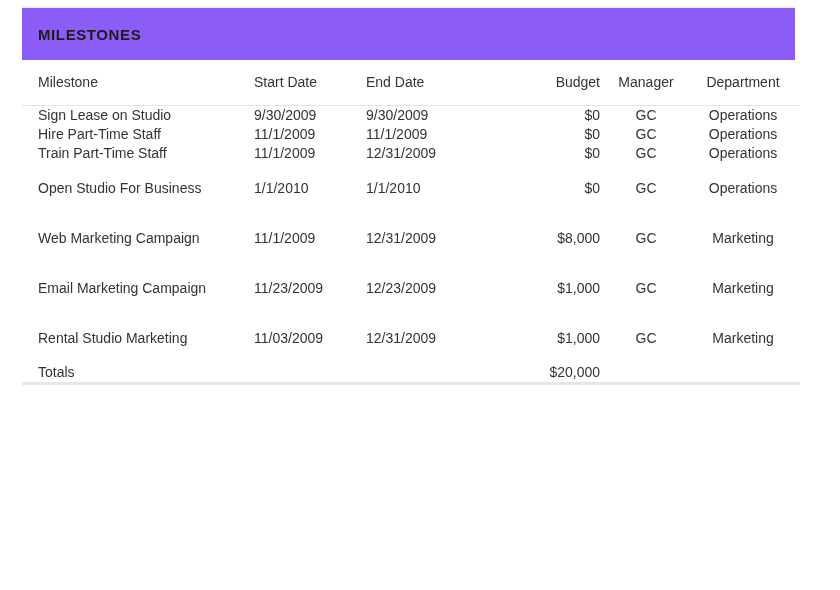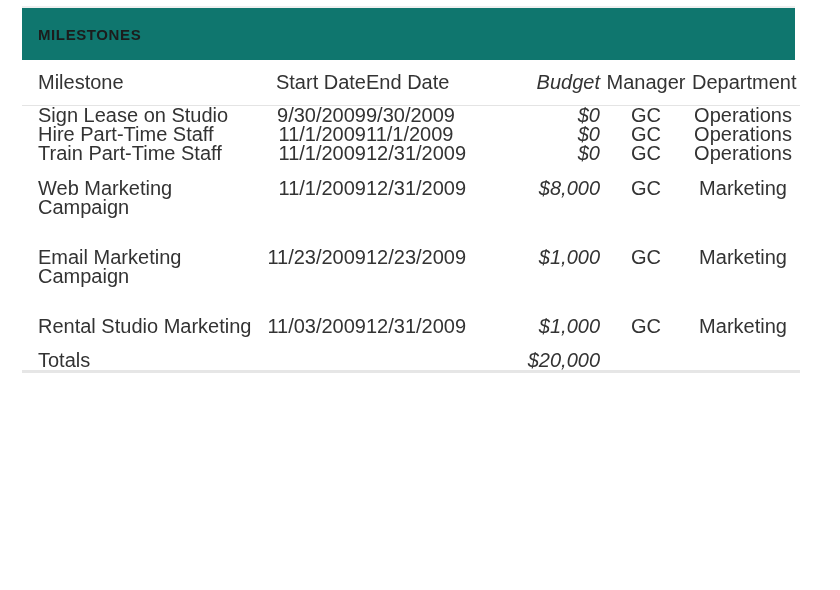--- a/index.html
+++ b/index.html
@@ -36,21 +36,21 @@
 
   .panel {
     position: absolute;
     left: 22px;
     top: 8px;
     width: 773px;
   }
 
   
   .section-header {
-    background: #0f766e;
+    background: #8b5cf6;
     height: 52px;
     box-sizing: border-box;
     padding: 0 0 0 16px;
     display: flex;
     align-items: center;
   }
   .section-title {
     font-size: 15px;
     font-weight: bold;
     letter-spacing: 0.6px;
@@ -61,44 +61,44 @@
   
   table.milestones {
     width: 778px;
     border-collapse: collapse;
     table-layout: fixed;
     margin-top: 0;
   }
 
   table.milestones th,
   table.milestones td {
-    font-size: 20px;
+    font-size: 14px;
     font-weight: normal;
     color: #333333;
     vertical-align: top;
     padding: 0;
     border: 0;
   }
 
   
   thead th {
     height: 45px;
     line-height: 45px;
     color: #3a3a3a;
     white-space: nowrap;
   }
   thead tr {
     border-bottom: 1px solid #e4e4e4;
   }
 
   
   .col-name   { width: 232px; text-align: left;  padding-left: 16px !important; box-sizing: border-box; }
-  .col-start  { width: 112px; text-align: right; }
+  .col-start  { width: 112px; text-align: left; }
   .col-end    { width: 108px; text-align: left; }
-  .col-budget { width: 126px; text-align: right; font-style: italic; }
+  .col-budget { width: 126px; text-align: right; }
   .col-mgr    { width: 92px;  text-align: center; }
   .col-dept   { width: 108px; text-align: center; padding-right: 6px !important; box-sizing: border-box; }
 
   
   tbody td {
     padding-top: 16px;
     padding-bottom: 16px;
     line-height: 19px;
   }
   tbody td.col-name {
@@ -167,20 +167,28 @@
         </tr>
         <tr>
           <td class="col-name">Train Part-Time Staff</td>
           <td class="col-start nowrap">11/1/2009</td>
           <td class="col-end nowrap">12/31/2009</td>
           <td class="col-budget nowrap">$0</td>
           <td class="col-mgr nowrap">GC</td>
           <td class="col-dept nowrap">Operations</td>
         </tr>
         <tr class="two-line">
+          <td class="col-name">Open Studio For Business</td>
+          <td class="col-start nowrap">1/1/2010</td>
+          <td class="col-end nowrap">1/1/2010</td>
+          <td class="col-budget nowrap">$0</td>
+          <td class="col-mgr nowrap">GC</td>
+          <td class="col-dept nowrap">Operations</td>
+        </tr>
+        <tr class="two-line">
           <td class="col-name">Web Marketing Campaign</td>
           <td class="col-start nowrap">11/1/2009</td>
           <td class="col-end nowrap">12/31/2009</td>
           <td class="col-budget nowrap">$8,000</td>
           <td class="col-mgr nowrap">GC</td>
           <td class="col-dept nowrap">Marketing</td>
         </tr>
         <tr class="two-line">
           <td class="col-name">Email Marketing Campaign</td>
           <td class="col-start nowrap">11/23/2009</td>

